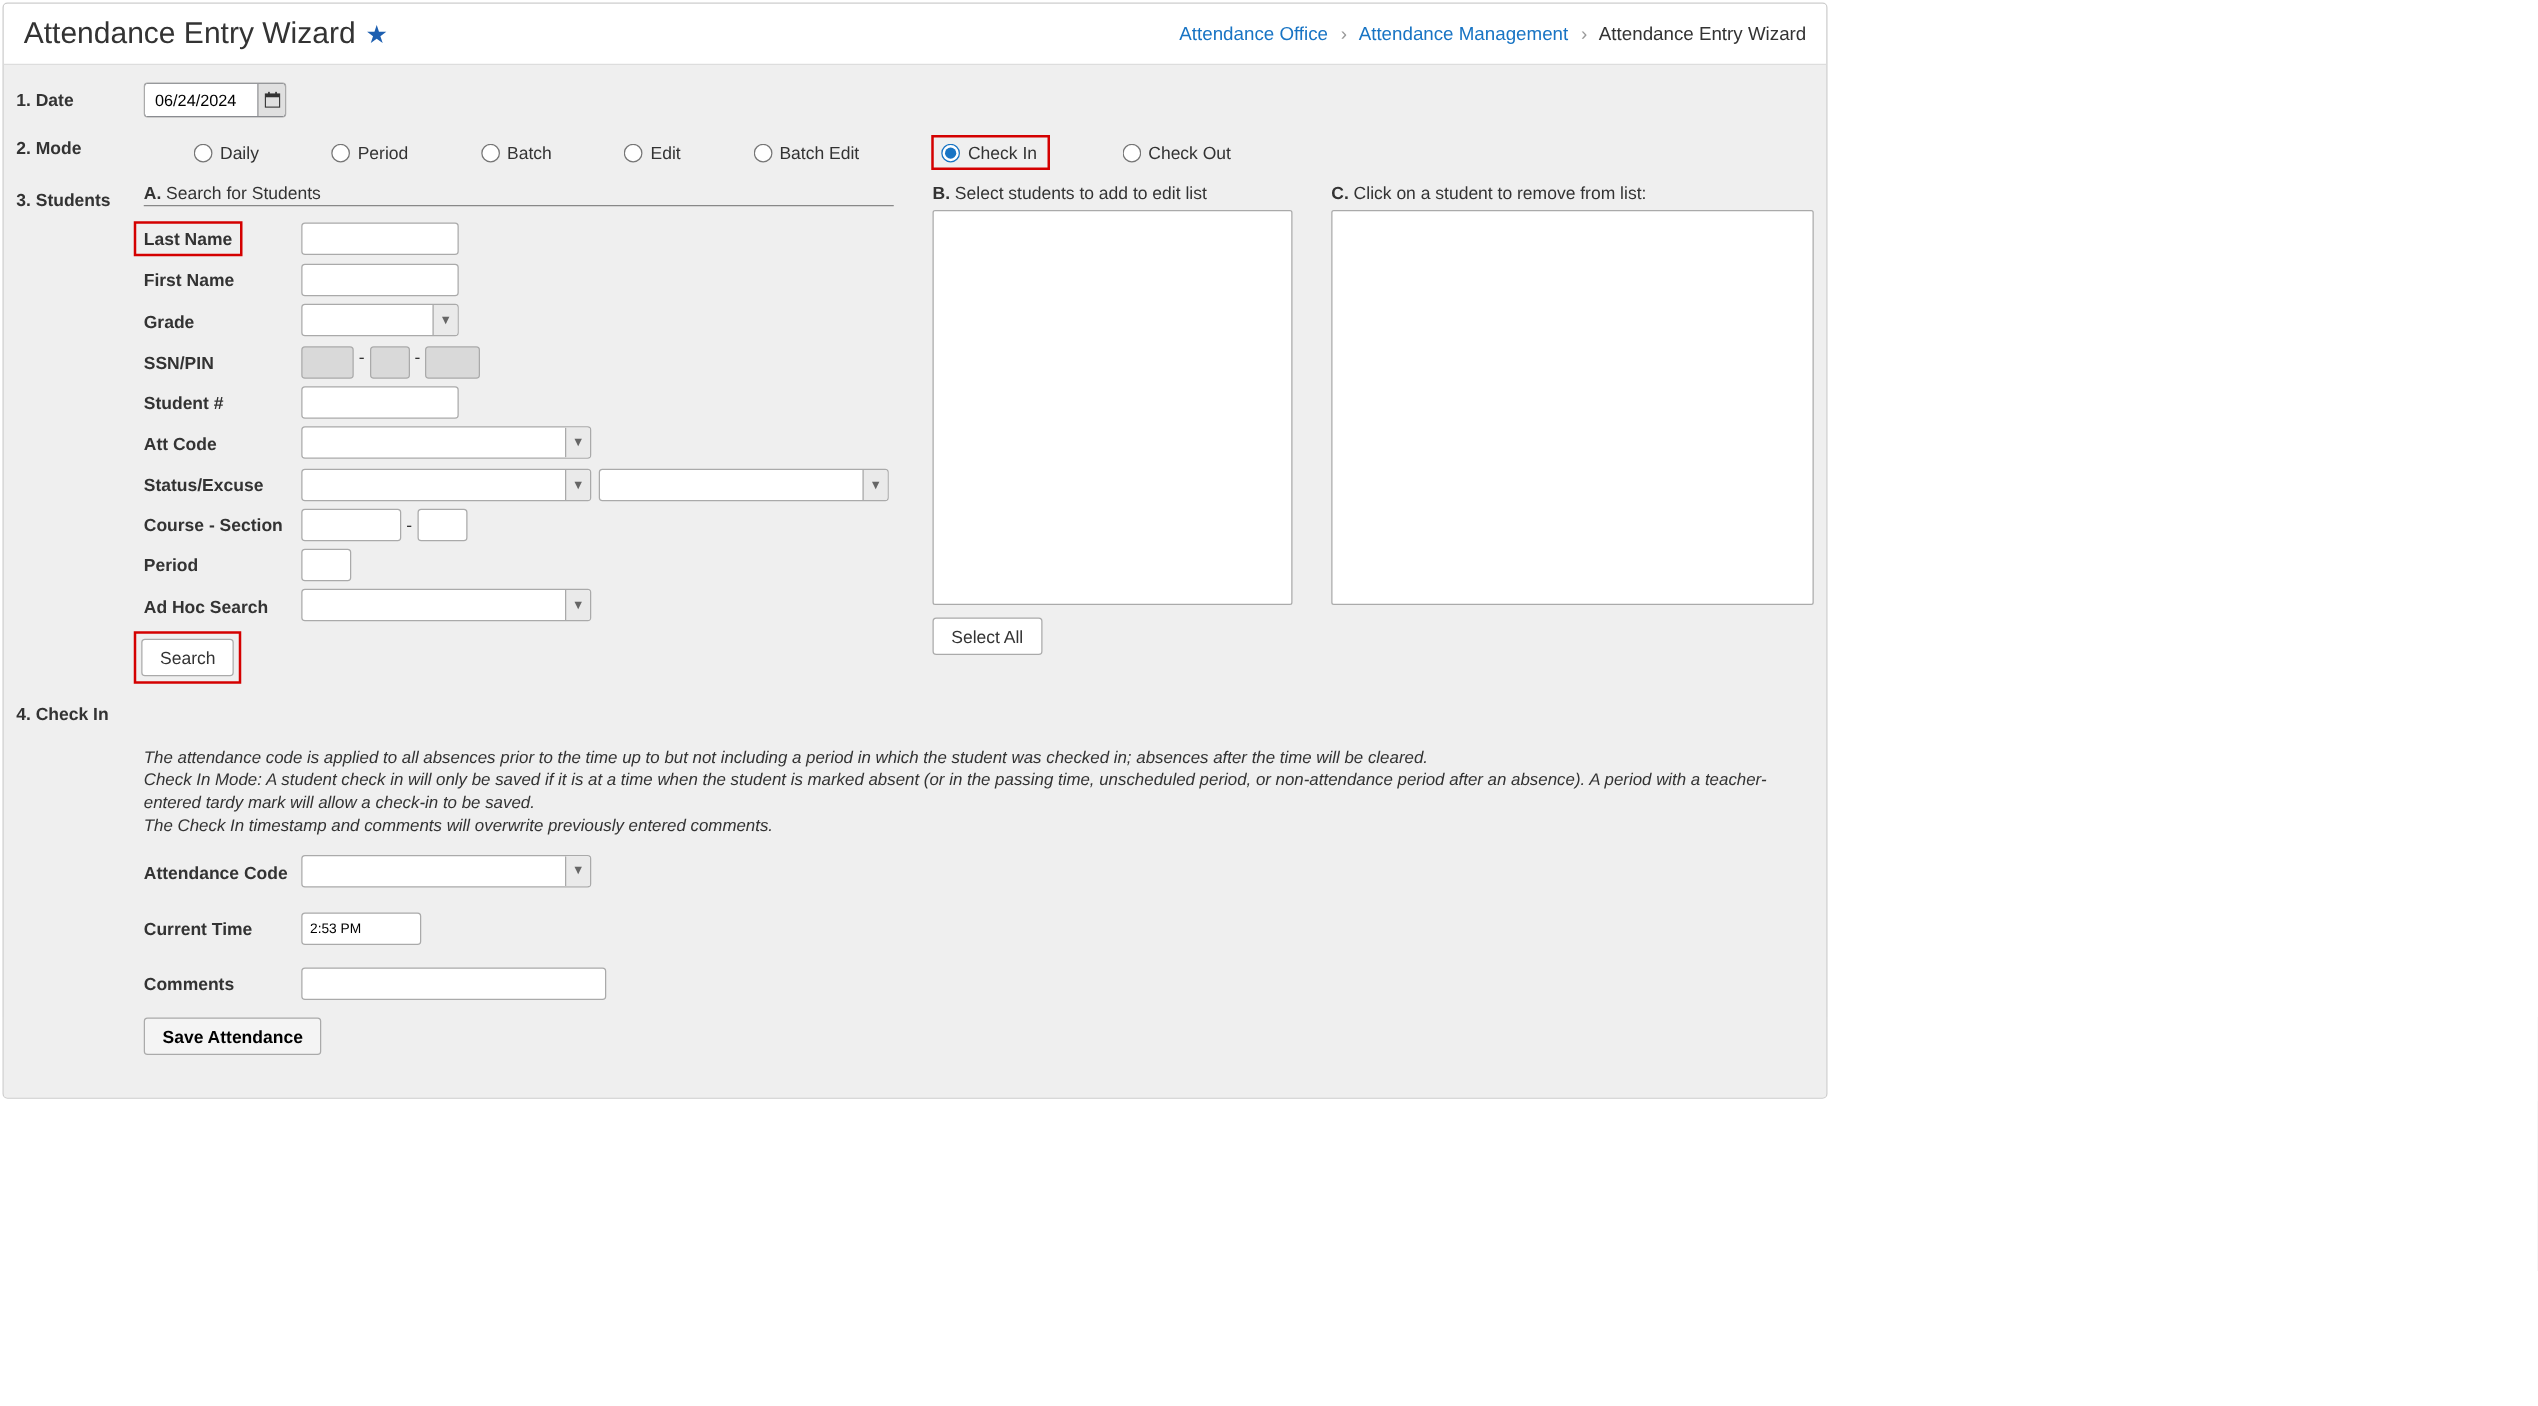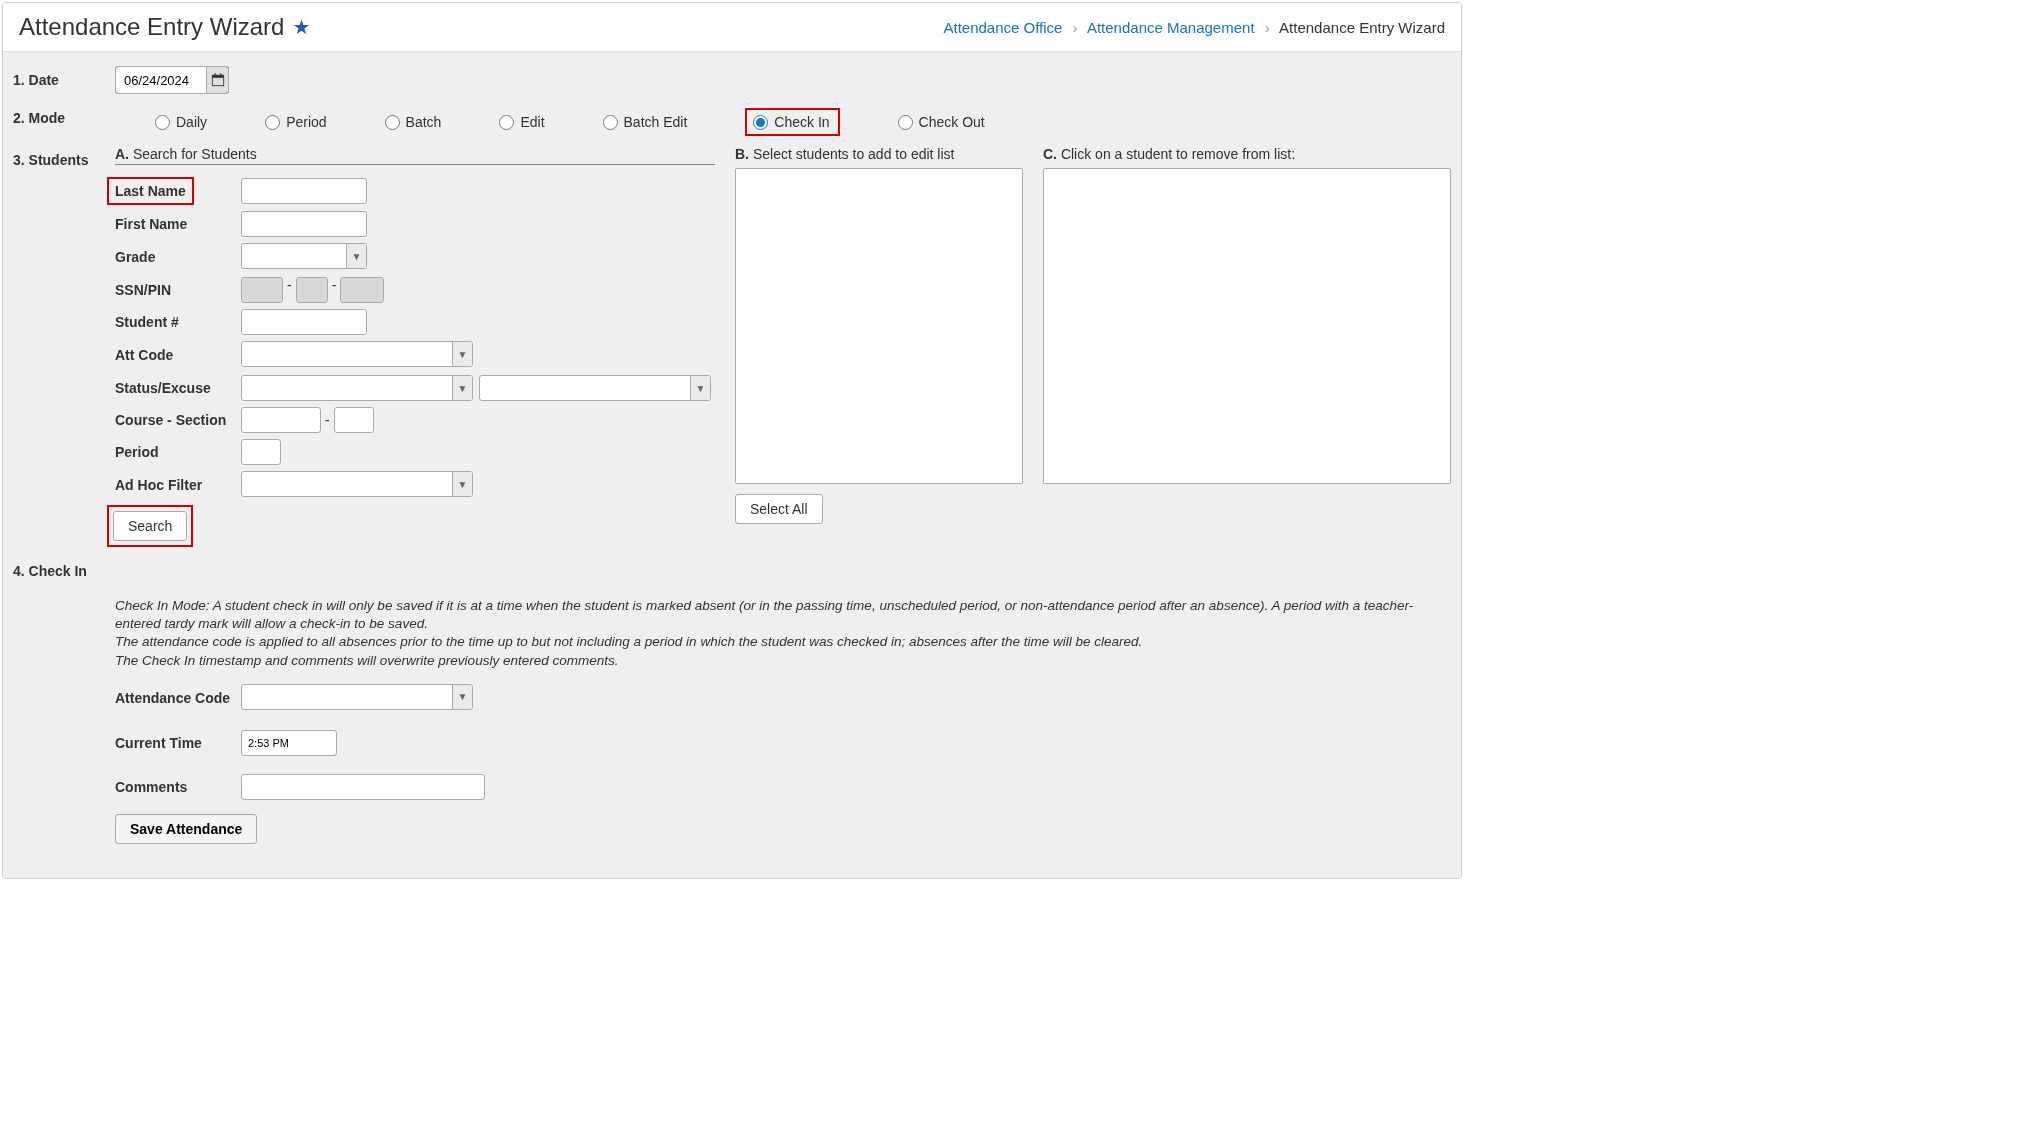--- a/index.html
+++ b/index.html
@@ -83,21 +83,21 @@
   }
   .date-btn svg { width: 14px; height: 14px; }
 
   
   .radios { display: flex; gap: 18px; flex-wrap: wrap; align-items: center; padding-top: 4px; }
   .radio-item { display: inline-flex; align-items: center; gap: 6px; font-size: 14px; cursor: pointer; margin-left: 40px; }
   .radio-item input { margin: 0; accent-color: #1874c4; width: 15px; height: 15px; }
   .hl-radio { border: 2px solid #d40000; padding: 4px 8px 4px 6px; }
 
   
-  .students-cols { display: flex; gap: 20px; }
+  .students-cols { display: flex; gap: 31px; }
   .col-a { width: 600px; }
   .col-b { width: 288px; }
   .col-c { flex: 1; }
   .col-head { font-size: 14px; margin-bottom: 6px; }
   .col-head b { font-weight: bold; }
   .col-a .col-head { border-bottom: 1px solid #888; padding-bottom: 2px; }
 
   .form-grid { display: grid; grid-template-columns: 126px 1fr; row-gap: 6px; align-items: center; margin-top: 12px; }
   .form-grid label { font-weight: bold; font-size: 14px; }
   .hl-label { border: 2px solid #d40000; padding: 4px 6px; display: inline-block; margin-left: -8px; }
@@ -303,21 +303,21 @@
               <label>Course - Section</label>
               <div class="course-group">
                 <input type="text" class="txt" style="width: 80px;">
                 <span>-</span>
                 <input type="text" class="txt" style="width: 40px;">
               </div>
 
               <label>Period</label>
               <div><input type="text" class="txt" style="width: 40px;"></div>
 
-              <label>Ad Hoc Filter</label>
+              <label>Ad Hoc Search</label>
               <div>
                 <div class="sel" style="width:232px">
                   <div class="sel-body"></div>
                     <div class="sel-btn">▼</div>
                 </div>
               </div>
             </div>
             <div class="hl-btn-wrap">
               <button class="btn">Search</button>
             </div>
@@ -343,22 +343,22 @@
       </div>
     </div>
 
     <div class="row" style="margin-top:6px">
       <div class="step-label">4. Check In</div>
     </div>
     <div class="row">
       <div class="step-label"></div>
       <div class="step-content">
         <div class="info-text">
+          <div>The attendance code is applied to all absences prior to the time up to but not including a period in which the student was checked in; absences after the time will be cleared.</div>
           <div>Check In Mode: A student check in will only be saved if it is at a time when the student is marked absent (or in the passing time, unscheduled period, or non-attendance period after an absence). A period with a teacher-entered tardy mark will allow a check-in to be saved.</div>
-          <div>The attendance code is applied to all absences prior to the time up to but not including a period in which the student was checked in; absences after the time will be cleared.</div>
           <div>The Check In timestamp and comments will overwrite previously entered comments.</div>
         </div>
         <div class="form-grid4">
           <label>Attendance Code</label>
           <div>
             <div class="sel" style="width:232px">
               <div class="sel-body"></div>
                 <div class="sel-btn">▼</div>
             </div>
           </div>

